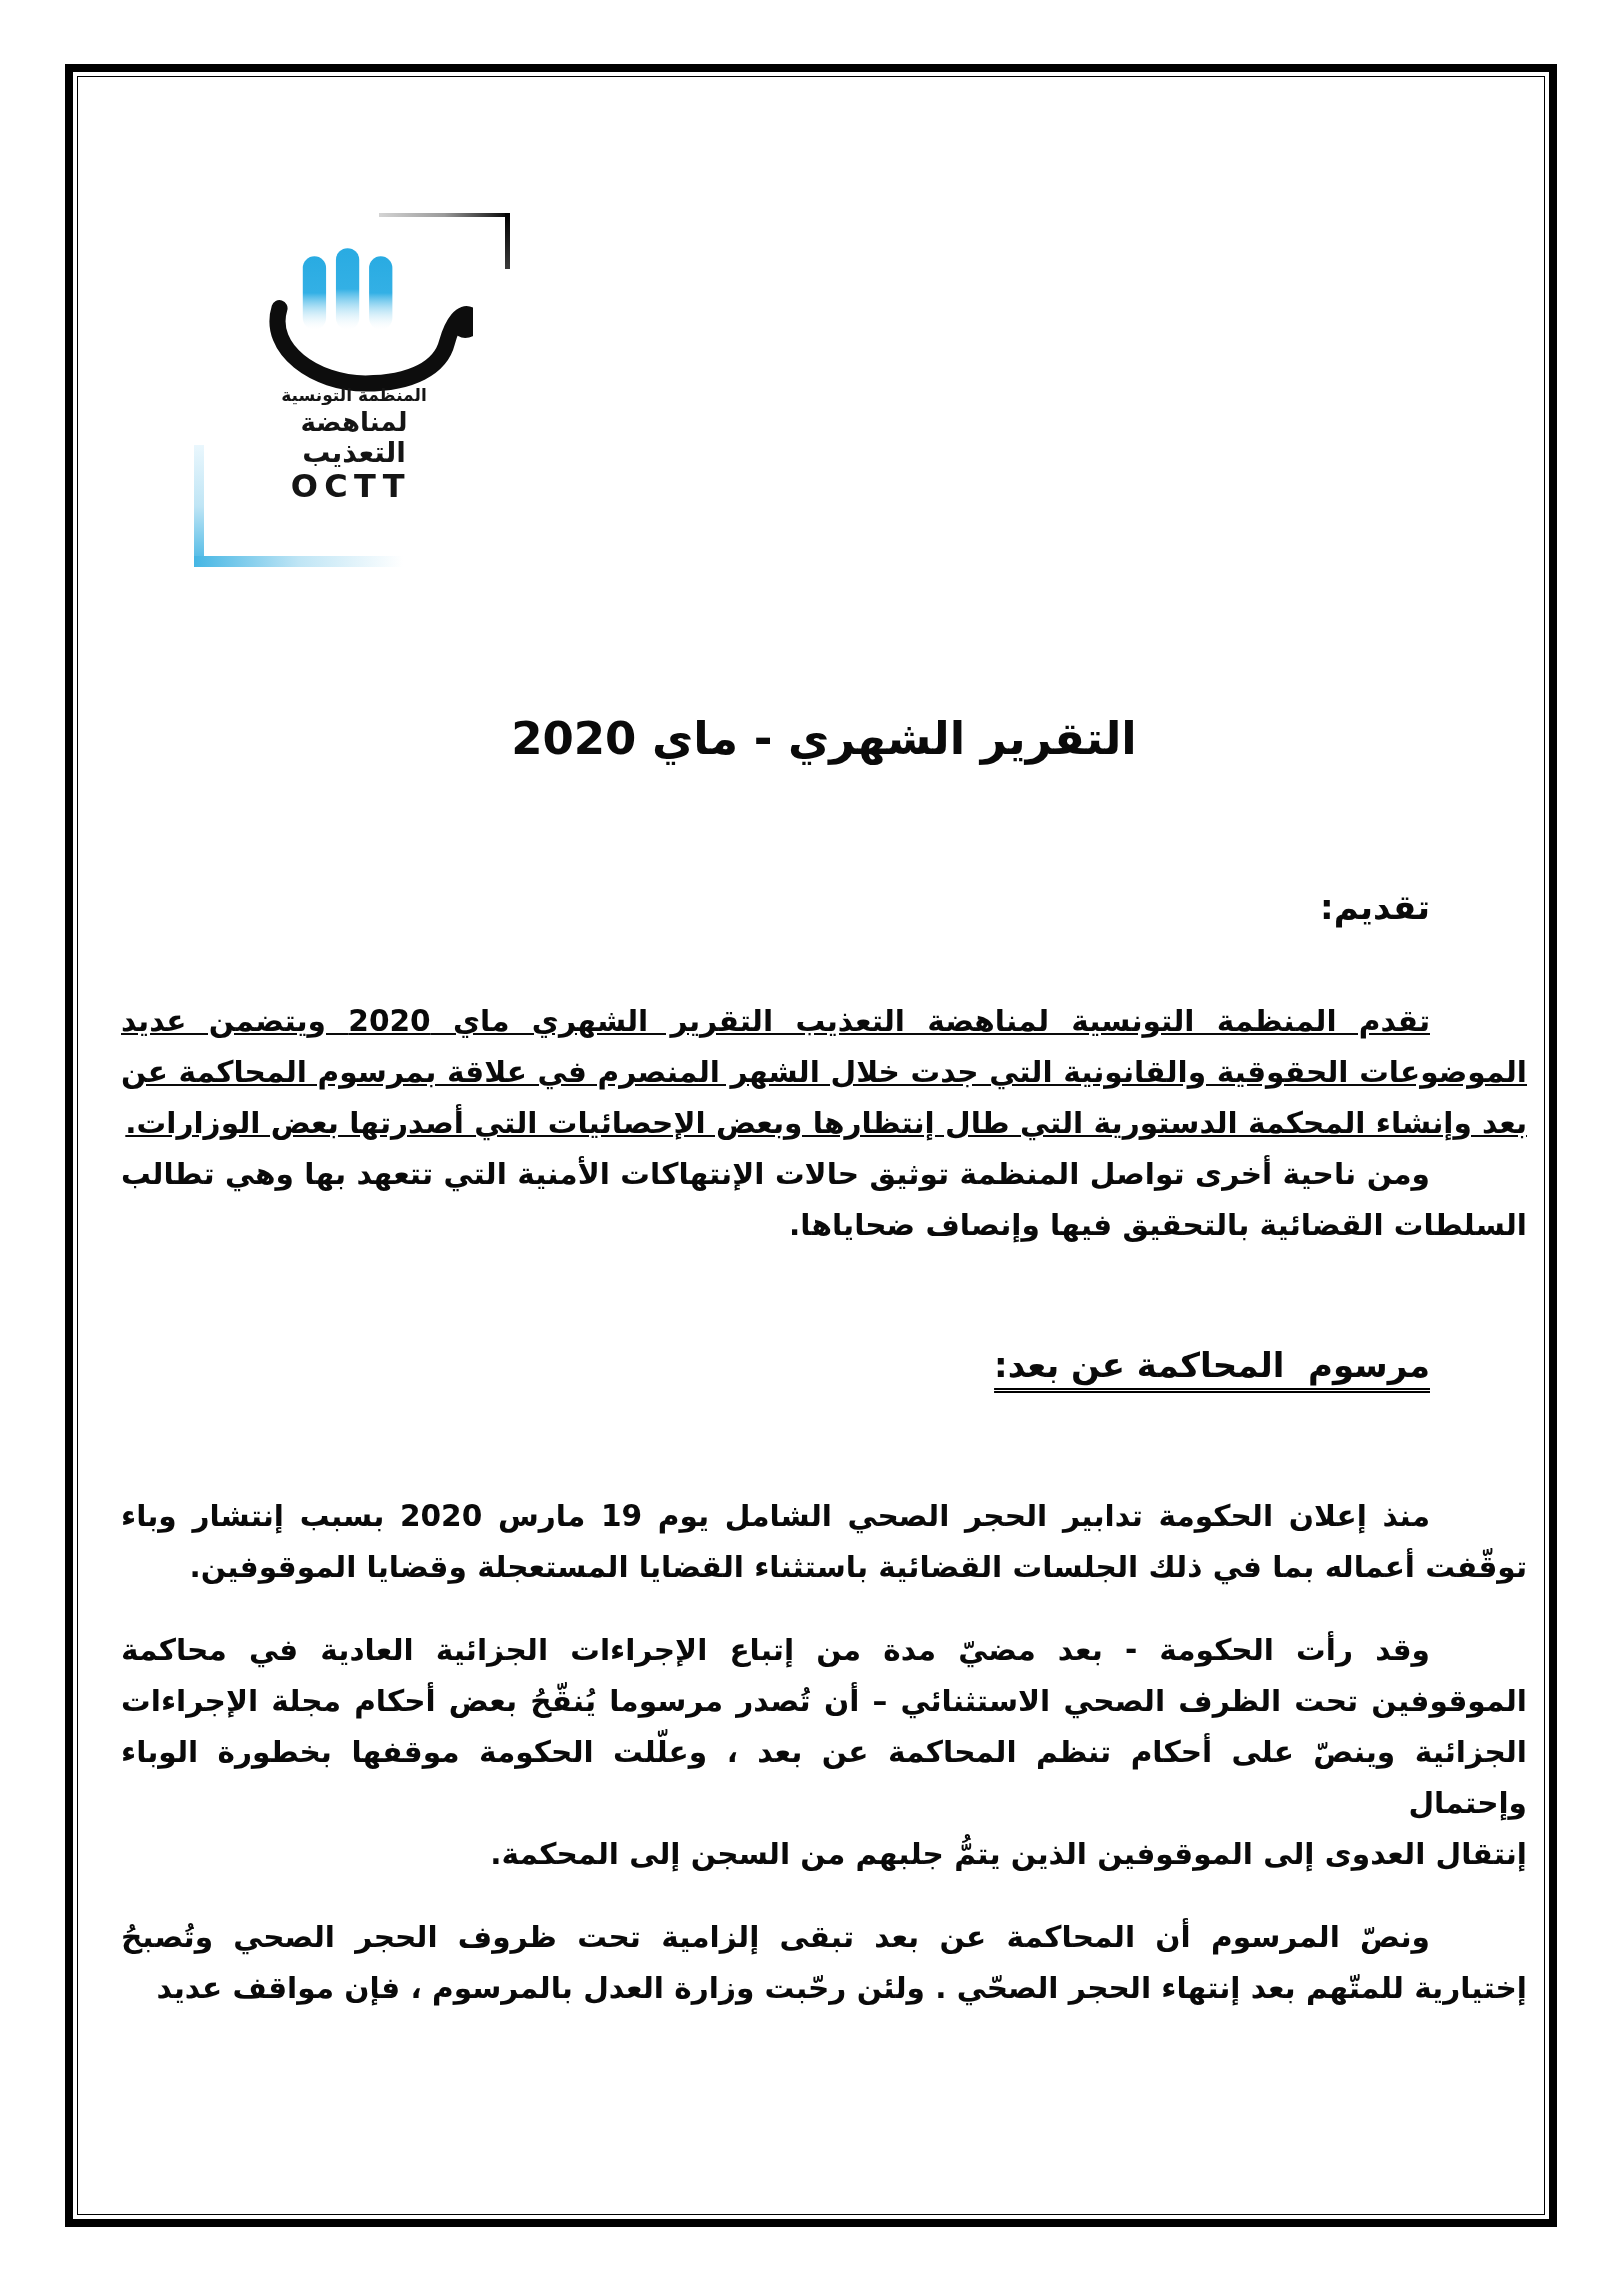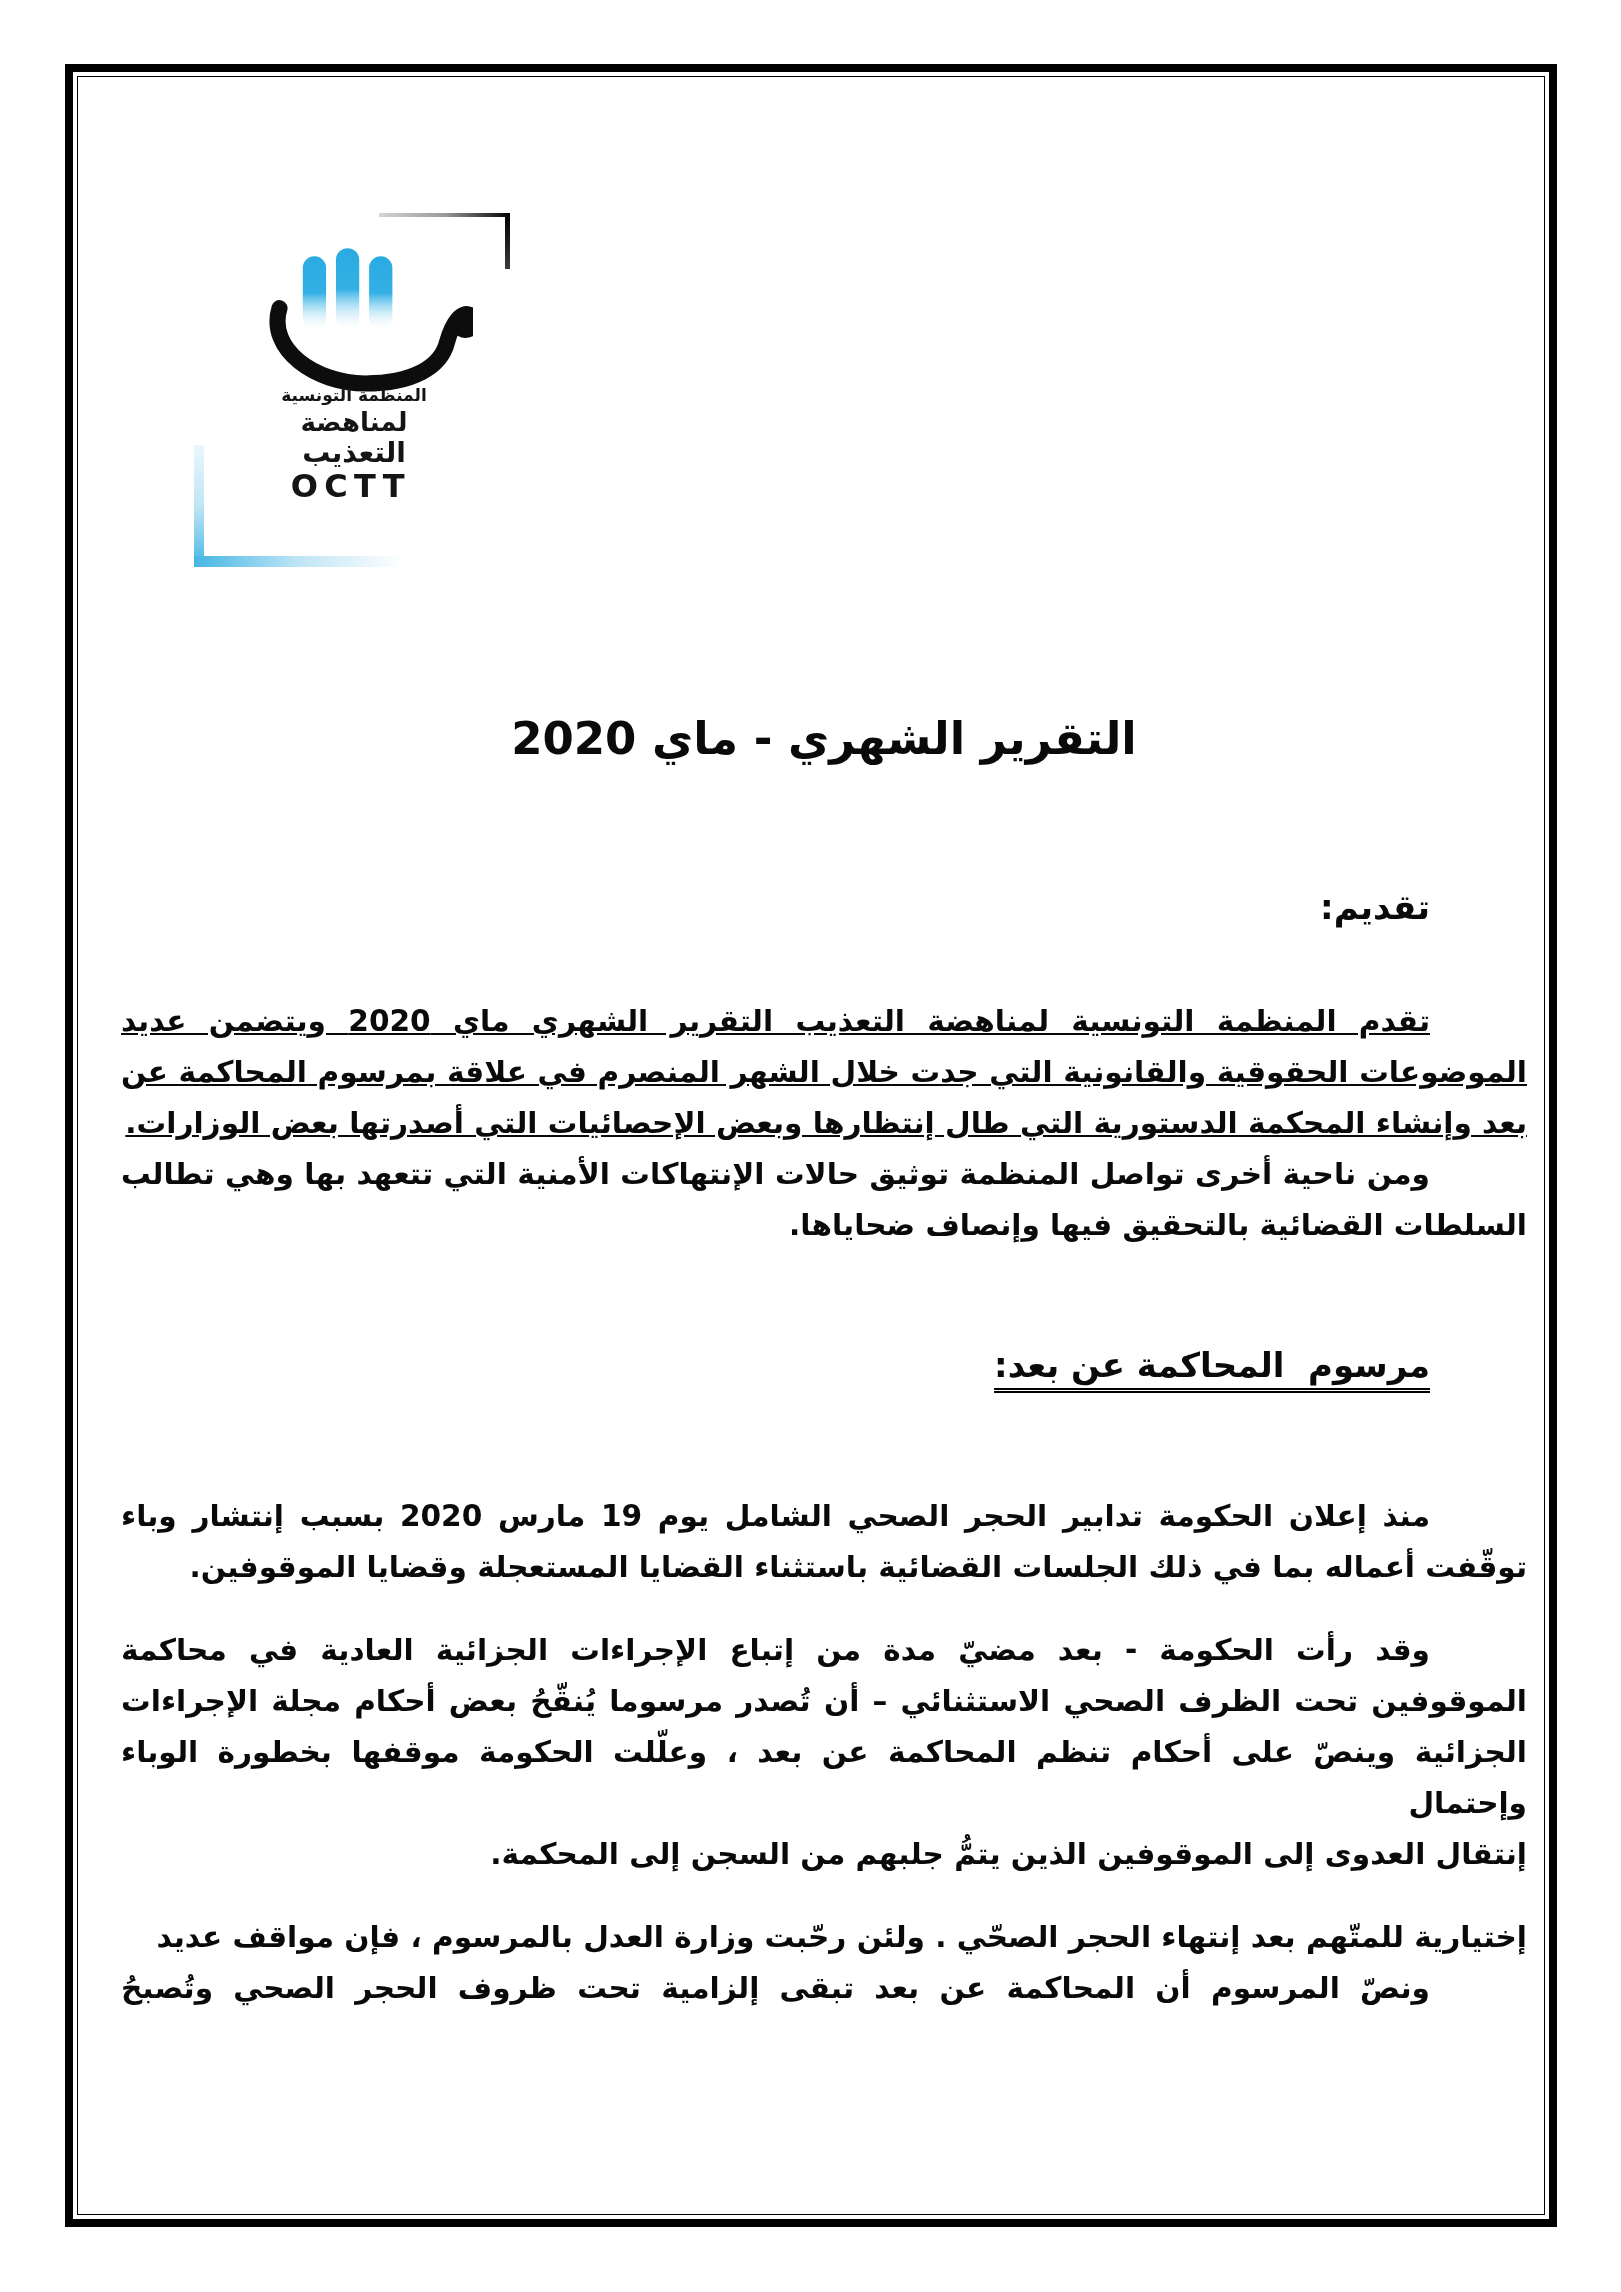--- a/index.html
+++ b/index.html
@@ -118,18 +118,18 @@
   </div>
 
   <div class="para p4">
     <div class="ln j first">وقد رأت الحكومة - بعد مضيّ مدة من إتباع الإجراءات الجزائية العادية في محاكمة</div>
     <div class="ln j">الموقوفين تحت الظرف الصحي الاستثنائي – أن تُصدر مرسوما يُنقّحُ بعض أحكام مجلة الإجراءات</div>
     <div class="ln j">الجزائية وينصّ على أحكام تنظم المحاكمة عن بعد ، وعلّلت الحكومة موقفها بخطورة الوباء وإحتمال</div>
     <div class="ln last">إنتقال العدوى إلى الموقوفين الذين يتمُّ جلبهم من السجن إلى المحكمة.</div>
   </div>
 
   <div class="para p5">
+    <div class="ln j first">ونصّ المرسوم أن المحاكمة عن بعد تبقى إلزامية تحت ظروف الحجر الصحي وتُصبحُ</div>
     <div class="ln last">إختيارية للمتّهم بعد إنتهاء الحجر الصحّي . ولئن رحّبت وزارة العدل بالمرسوم ، فإن مواقف عديد</div>
-    <div class="ln j first">ونصّ المرسوم أن المحاكمة عن بعد تبقى إلزامية تحت ظروف الحجر الصحي وتُصبحُ</div>
   </div>
 
 </div>
 
 
 </body></html>

